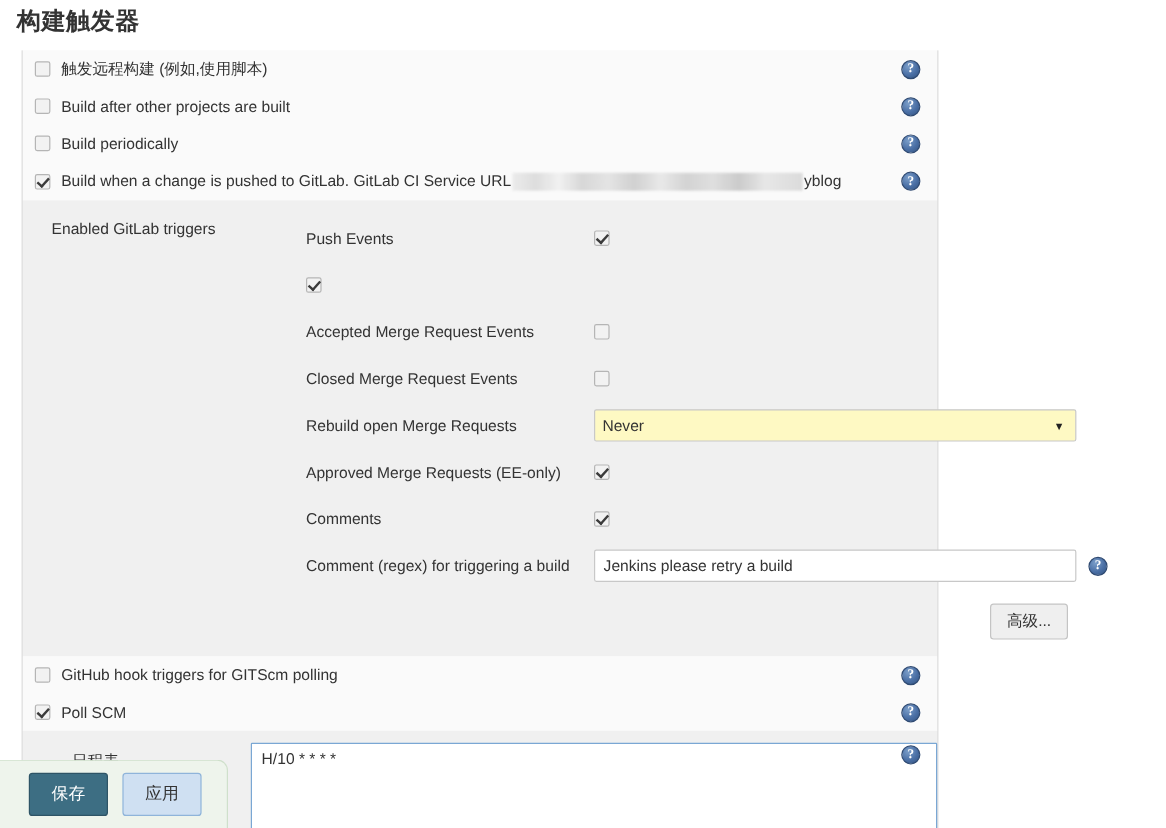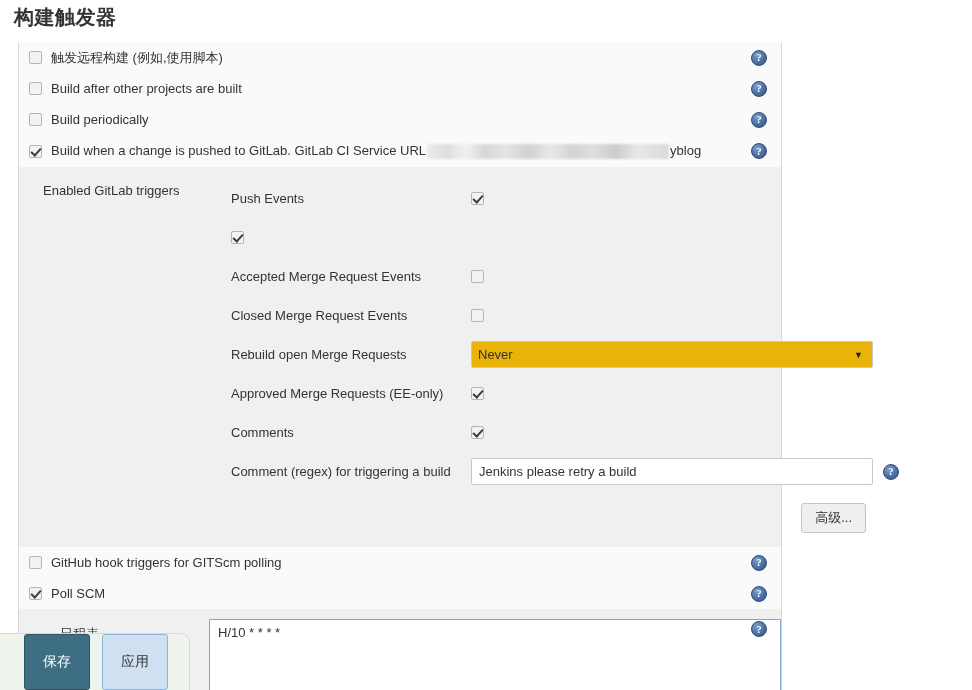--- a/index.html
+++ b/index.html
@@ -86,21 +86,21 @@
     filter:blur(1.1px);
     opacity:.95;
   }
 
   
   .nested{
     background:#f0f0f0;
     padding:12px 0 14px 0;
     position:relative;
   }
-  .nested-inner{display:flex;}
+  .nested-inner{display:flex;gap:24px;}
   .nested-legend{
     width:212px;flex:none;
     padding-left:24px;box-sizing:border-box;
     font-size:13px;color:#333;
     padding-top:4px;
   }
   .nested-fields{flex:1;}
 
   .trow{
     display:flex;align-items:center;
@@ -111,21 +111,21 @@
     width:240px;flex:none;
     font-size:13px;color:#333;
   }
   .trow .tctl{flex:none;}
 
   select.sel{
     width:402px;height:27px;
     font-size:13px;
     font-family:"Liberation Sans",sans-serif;
     border:1px solid #c8c8c8;
-    background:#eab308;
+    background:#fef9c3;
     color:#333;
     padding:2px 6px;
     box-sizing:border-box;
     border-radius:2px;
     -webkit-appearance:none;appearance:none;
   }
   .selwrap{position:relative;display:inline-block;}
   .selwrap .caret{
     position:absolute;right:10px;top:50%;transform:translateY(-50%);
     font-size:9px;color:#222;pointer-events:none;
@@ -189,21 +189,21 @@
   .savebar{
     position:absolute;
     left:0;top:633px;
     width:190px;height:57px;
     background:#eef4ec;
     border:1px solid #cfe0cb;
     border-left:none;
     border-bottom:none;
     border-top-right-radius:9px;
     box-sizing:border-box;
-    display:flex;
+    display:flex;align-items:center;
     padding-left:24px;
     z-index:40;
   }
   .btn-save{
     background:#3d6e83;
     border:1px solid #2e5466;
     color:#fff;
     font-size:14px;
     border-radius:3px;
     padding:8px 18px;

